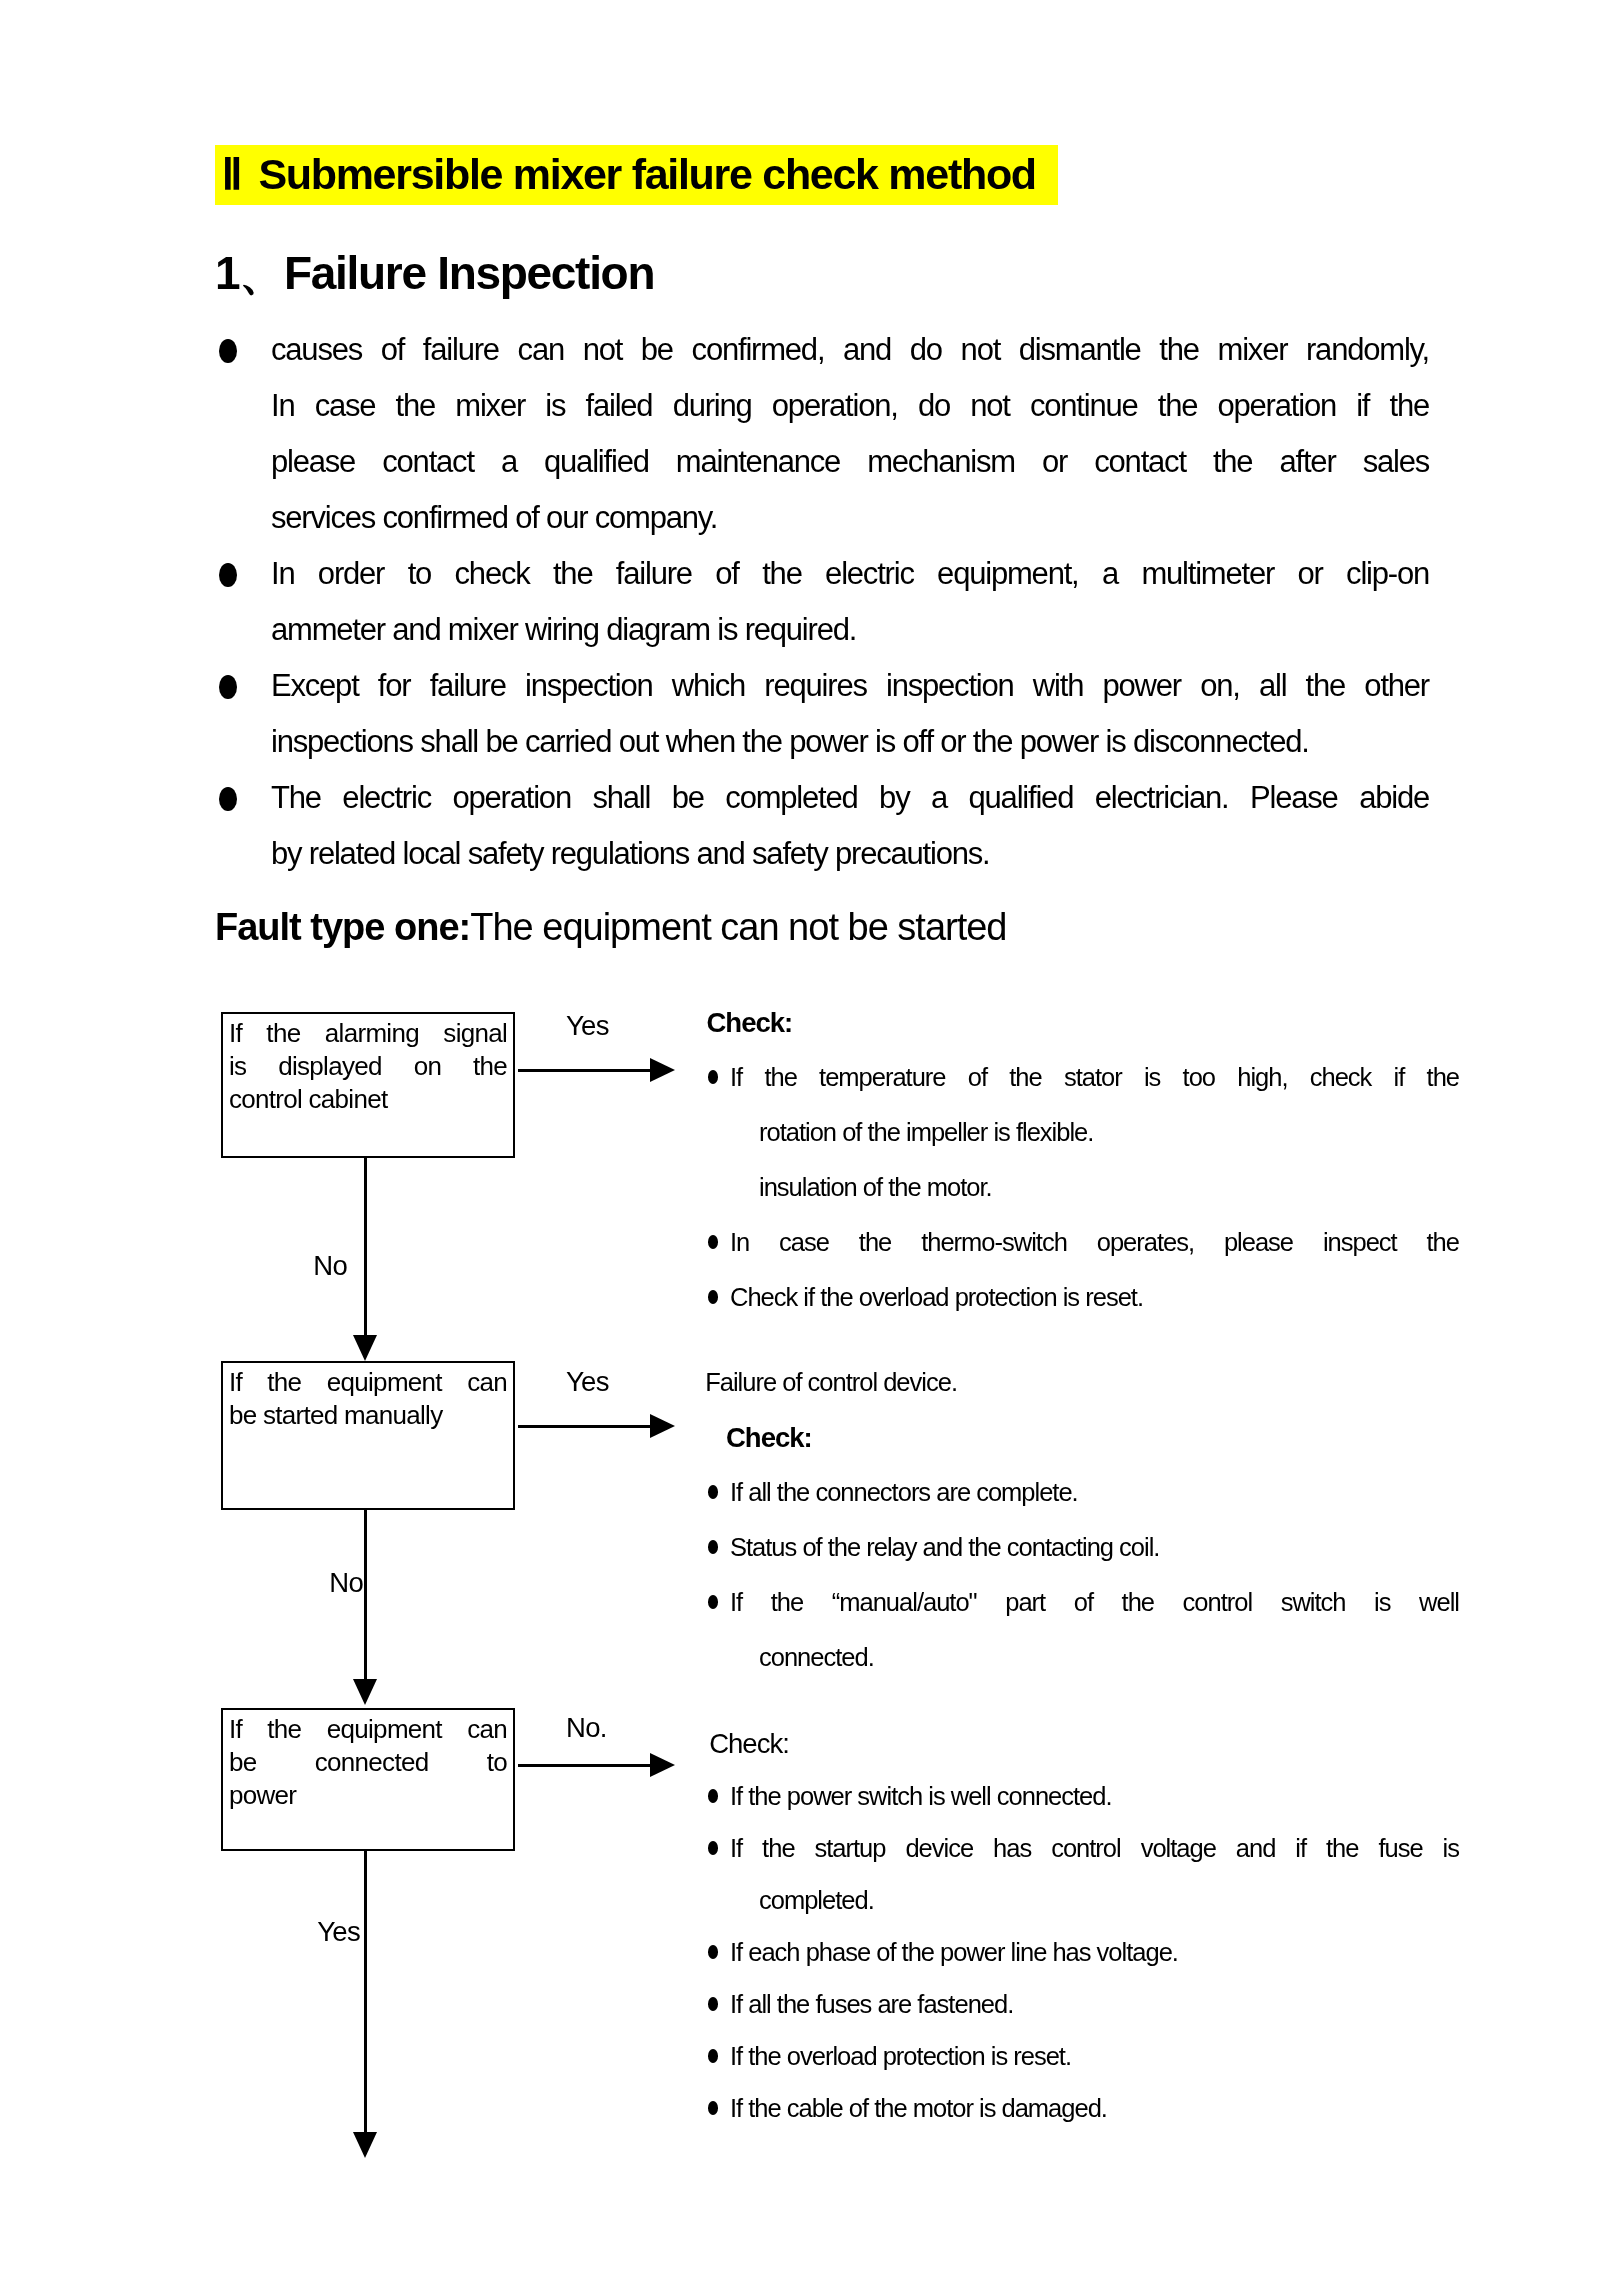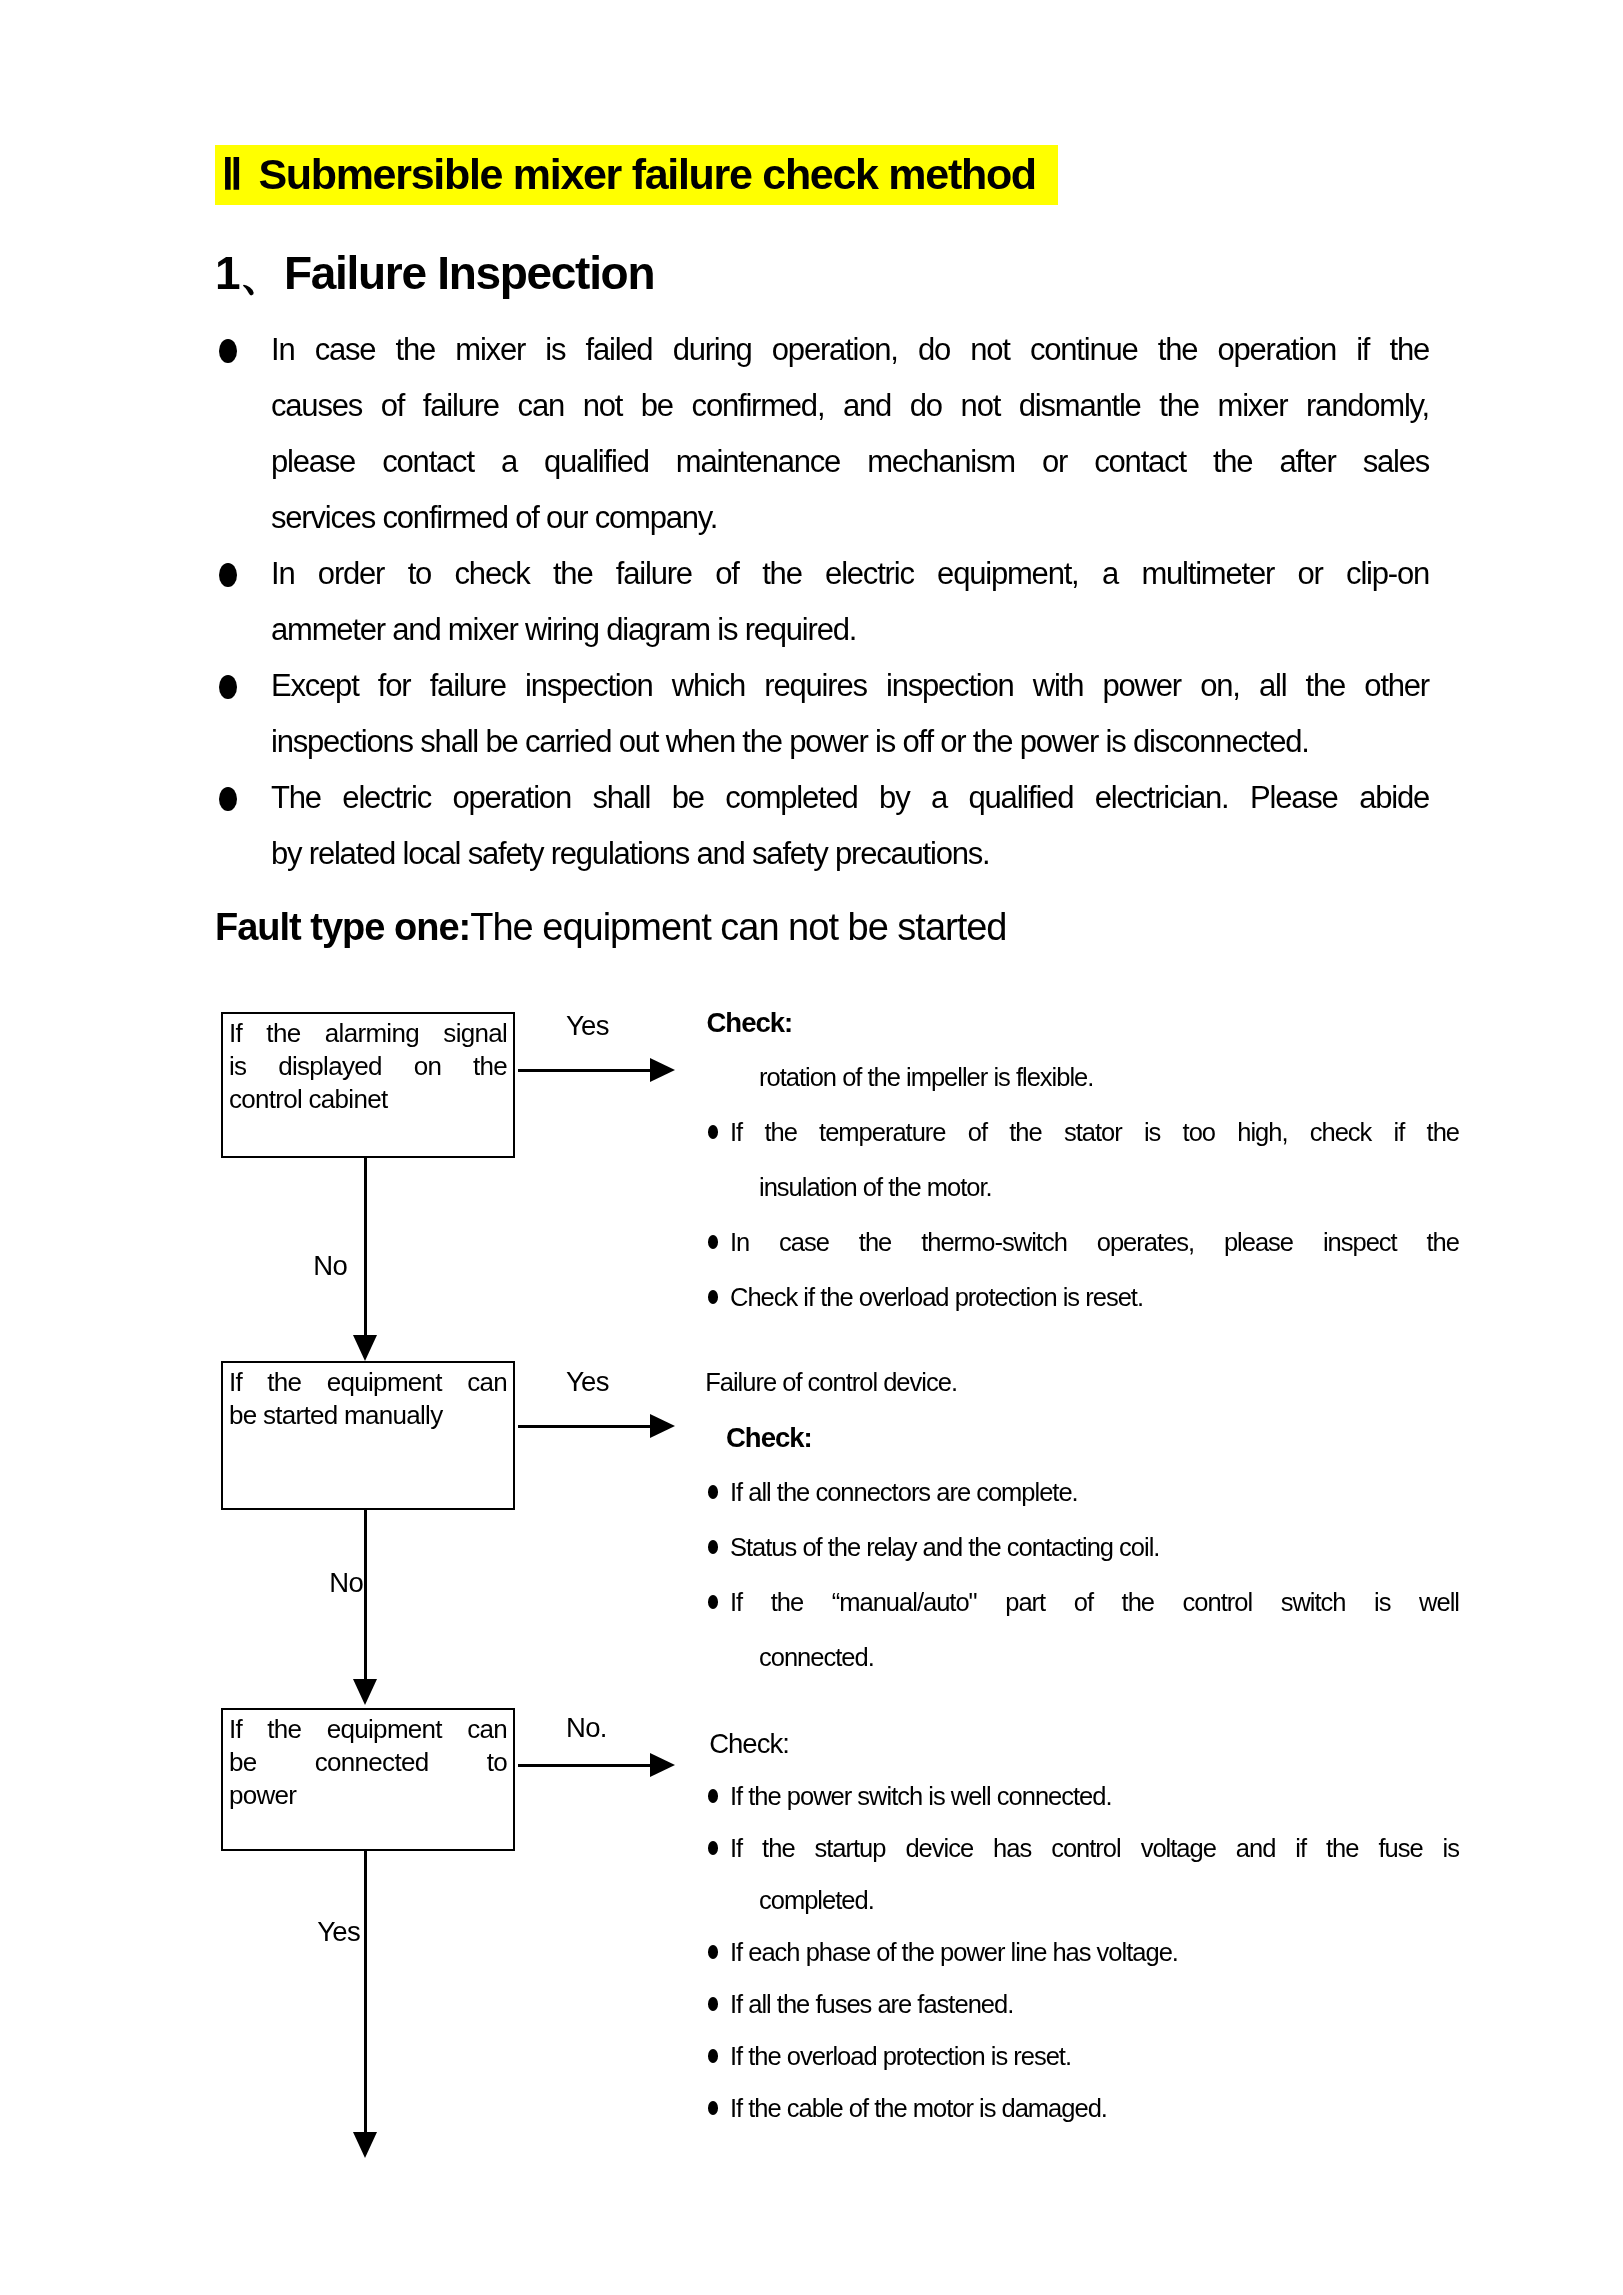--- a/index.html
+++ b/index.html
@@ -150,22 +150,22 @@
       <span class="tnum">Ⅱ</span><span>Submersible mixer failure check method</span>
     </div>
 
     <div class="section-heading">1、Failure Inspection</div>
 
     <div class="bullets">
 
       <div class="bullet">
         <span class="bdot"></span>
         <div class="blines">
+          <div class="bl jl">causes of failure can not be confirmed, and do not dismantle the mixer randomly,</div>
           <div class="bl jl">In case the mixer is failed during operation, do not continue the operation if the</div>
-          <div class="bl jl">causes of failure can not be confirmed, and do not dismantle the mixer randomly,</div>
           <div class="bl jl">please contact a qualified maintenance mechanism or contact the after sales</div>
           <div class="bl">services confirmed of our company.</div>
         </div>
       </div>
 
       <div class="bullet">
         <span class="bdot"></span>
         <div class="blines">
           <div class="bl jl">In order to check the failure of the electric equipment, a multimeter or clip-on</div>
           <div class="bl">ammeter and mixer wiring diagram is required.</div>
@@ -202,22 +202,22 @@
       <div class="fl jl">If the alarming signal</div>
       <div class="fl jl">is displayed on the</div>
       <div class="fl">control cabinet</div>
     </div>
     <div class="lbl" style="left:566px; top:35px;">Yes</div>
     <div class="hline" style="left:518px; top:94px; width:132px;"></div>
     <div class="ah-right" style="left:650px; top:83px;"></div>
 
     <div class="col col1" style="top:19.6px;">
       <div class="cl head">Check:</div>
+      <div class="cl b jl">If the temperature of the stator is too high, check if the</div>
       <div class="cl cont">rotation of the impeller is flexible.</div>
-      <div class="cl b jl">If the temperature of the stator is too high, check if the</div>
       <div class="cl cont">insulation of the motor.</div>
       <div class="cl b jl">In case the thermo-switch operates, please inspect the</div>
       <div class="cl b">Check if the overload protection is reset.</div>
     </div>
 
     <div class="lbl ralign" style="left:249px; top:275px;">No</div>
     <div class="vline" style="top:183px; height:178px;"></div>
     <div class="ah-down" style="left:353px; top:360px;"></div>
 
     <div class="fbox box2">

